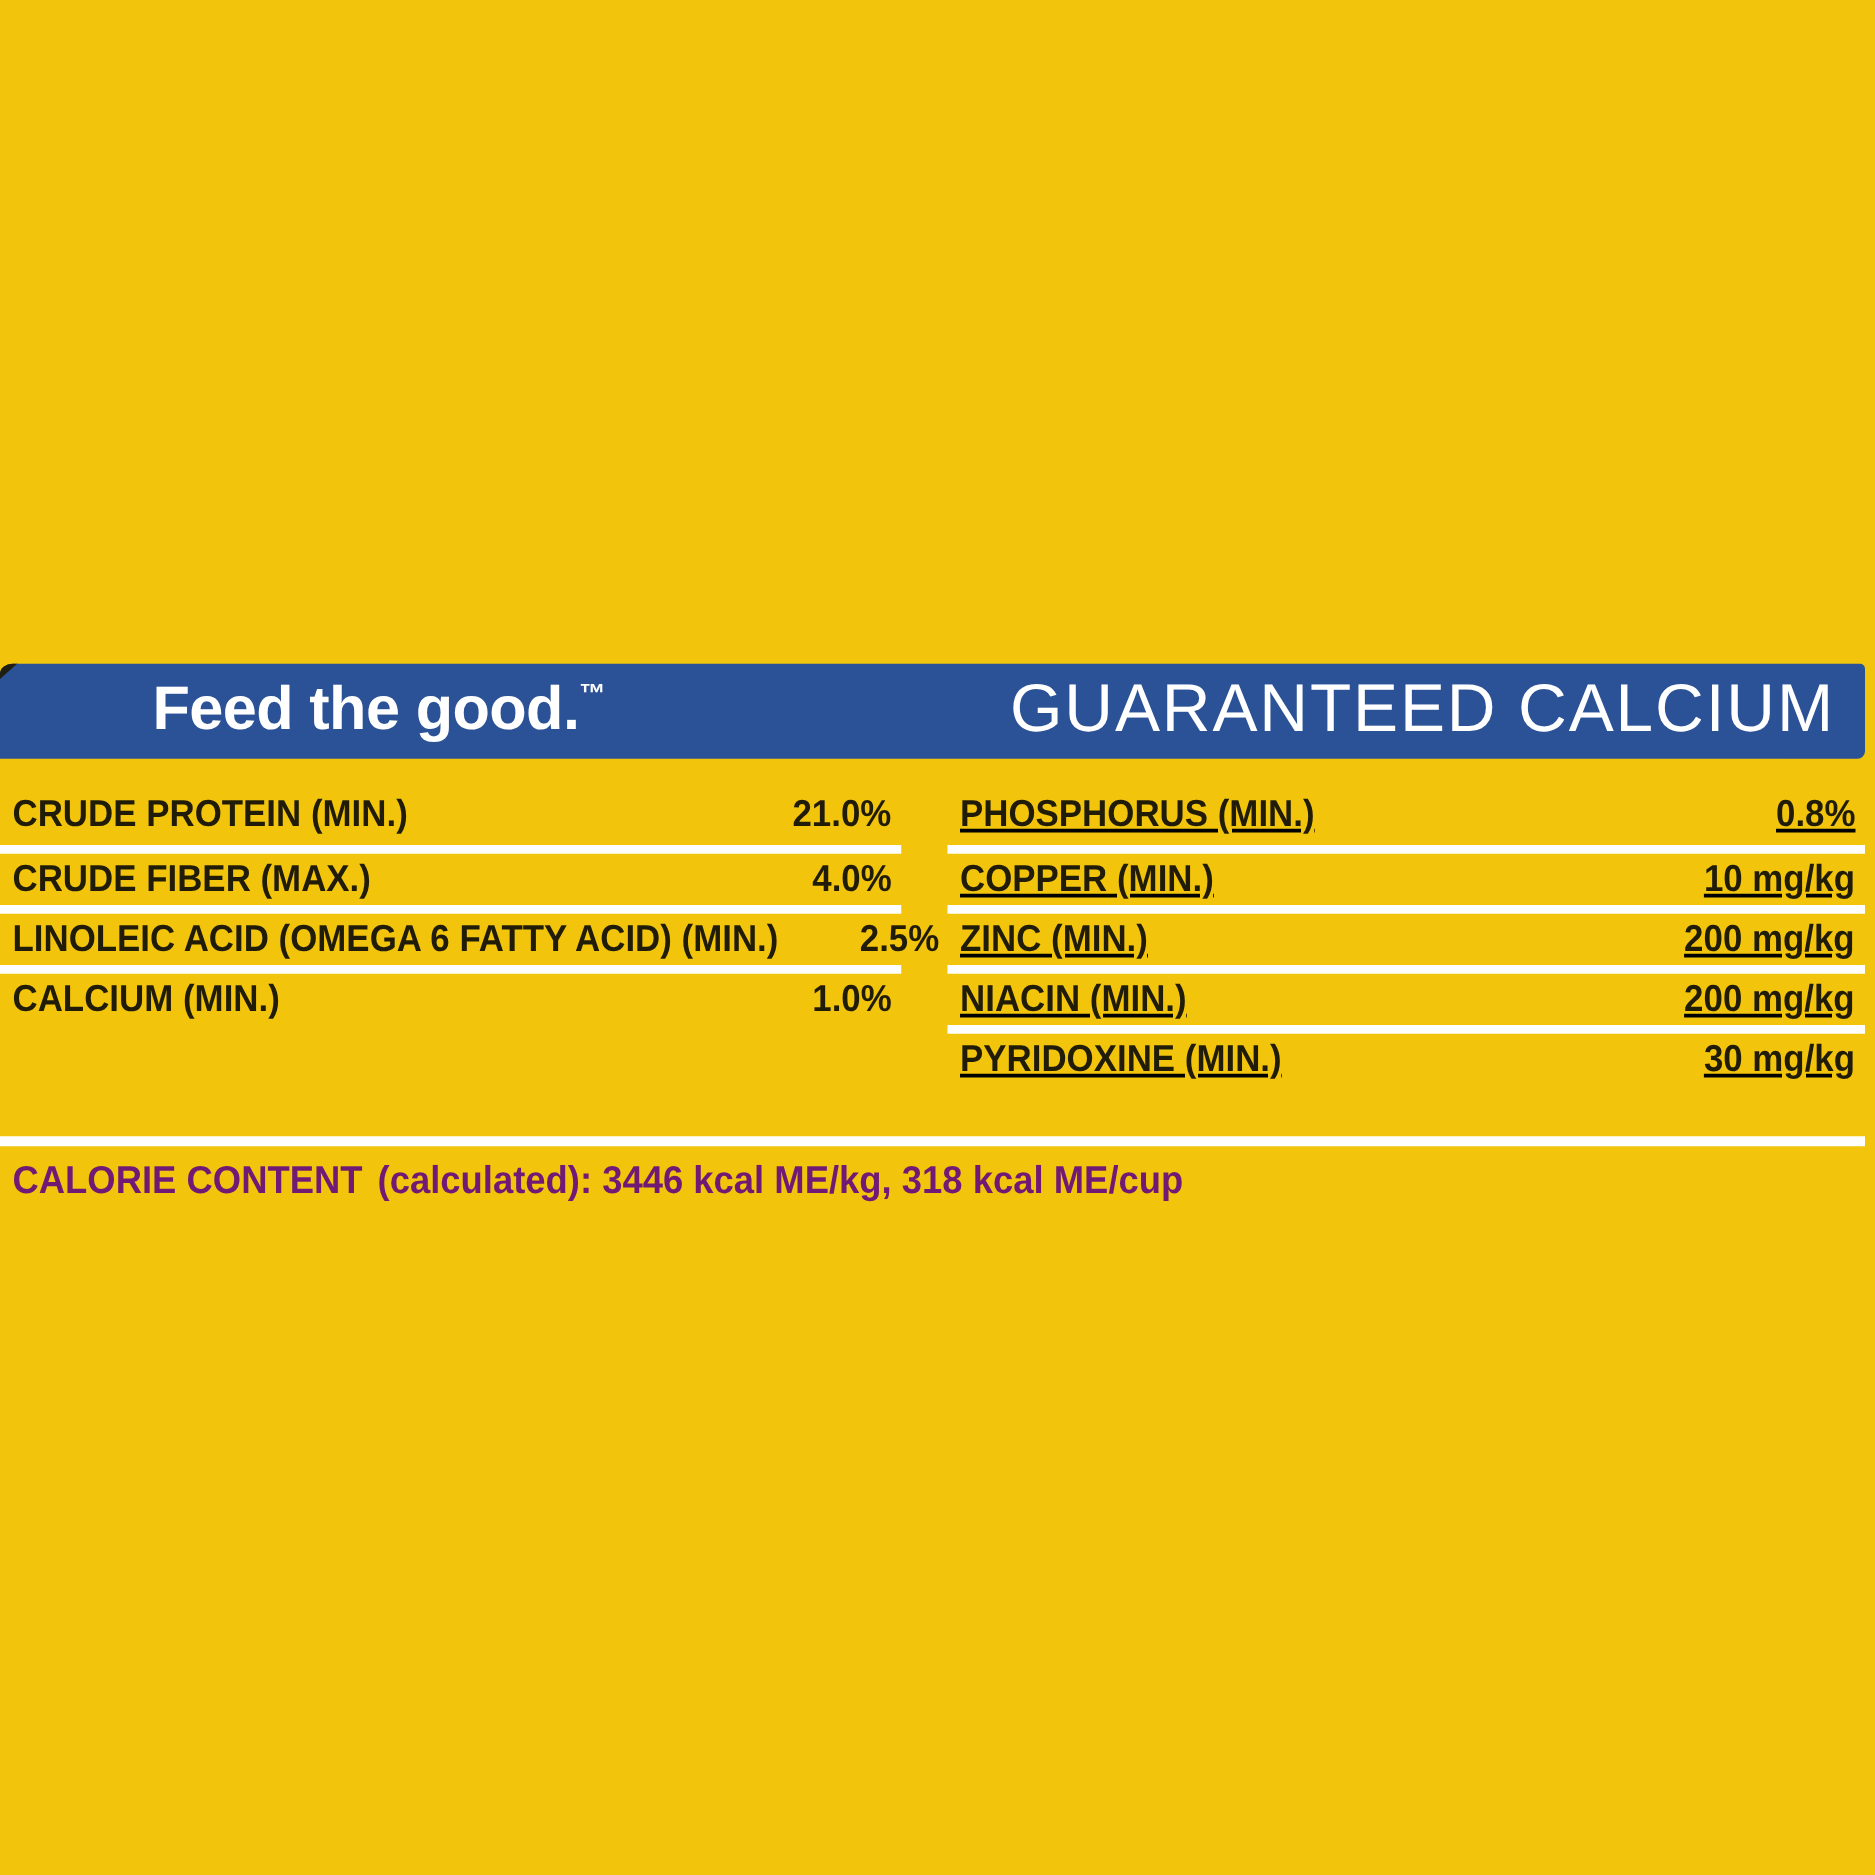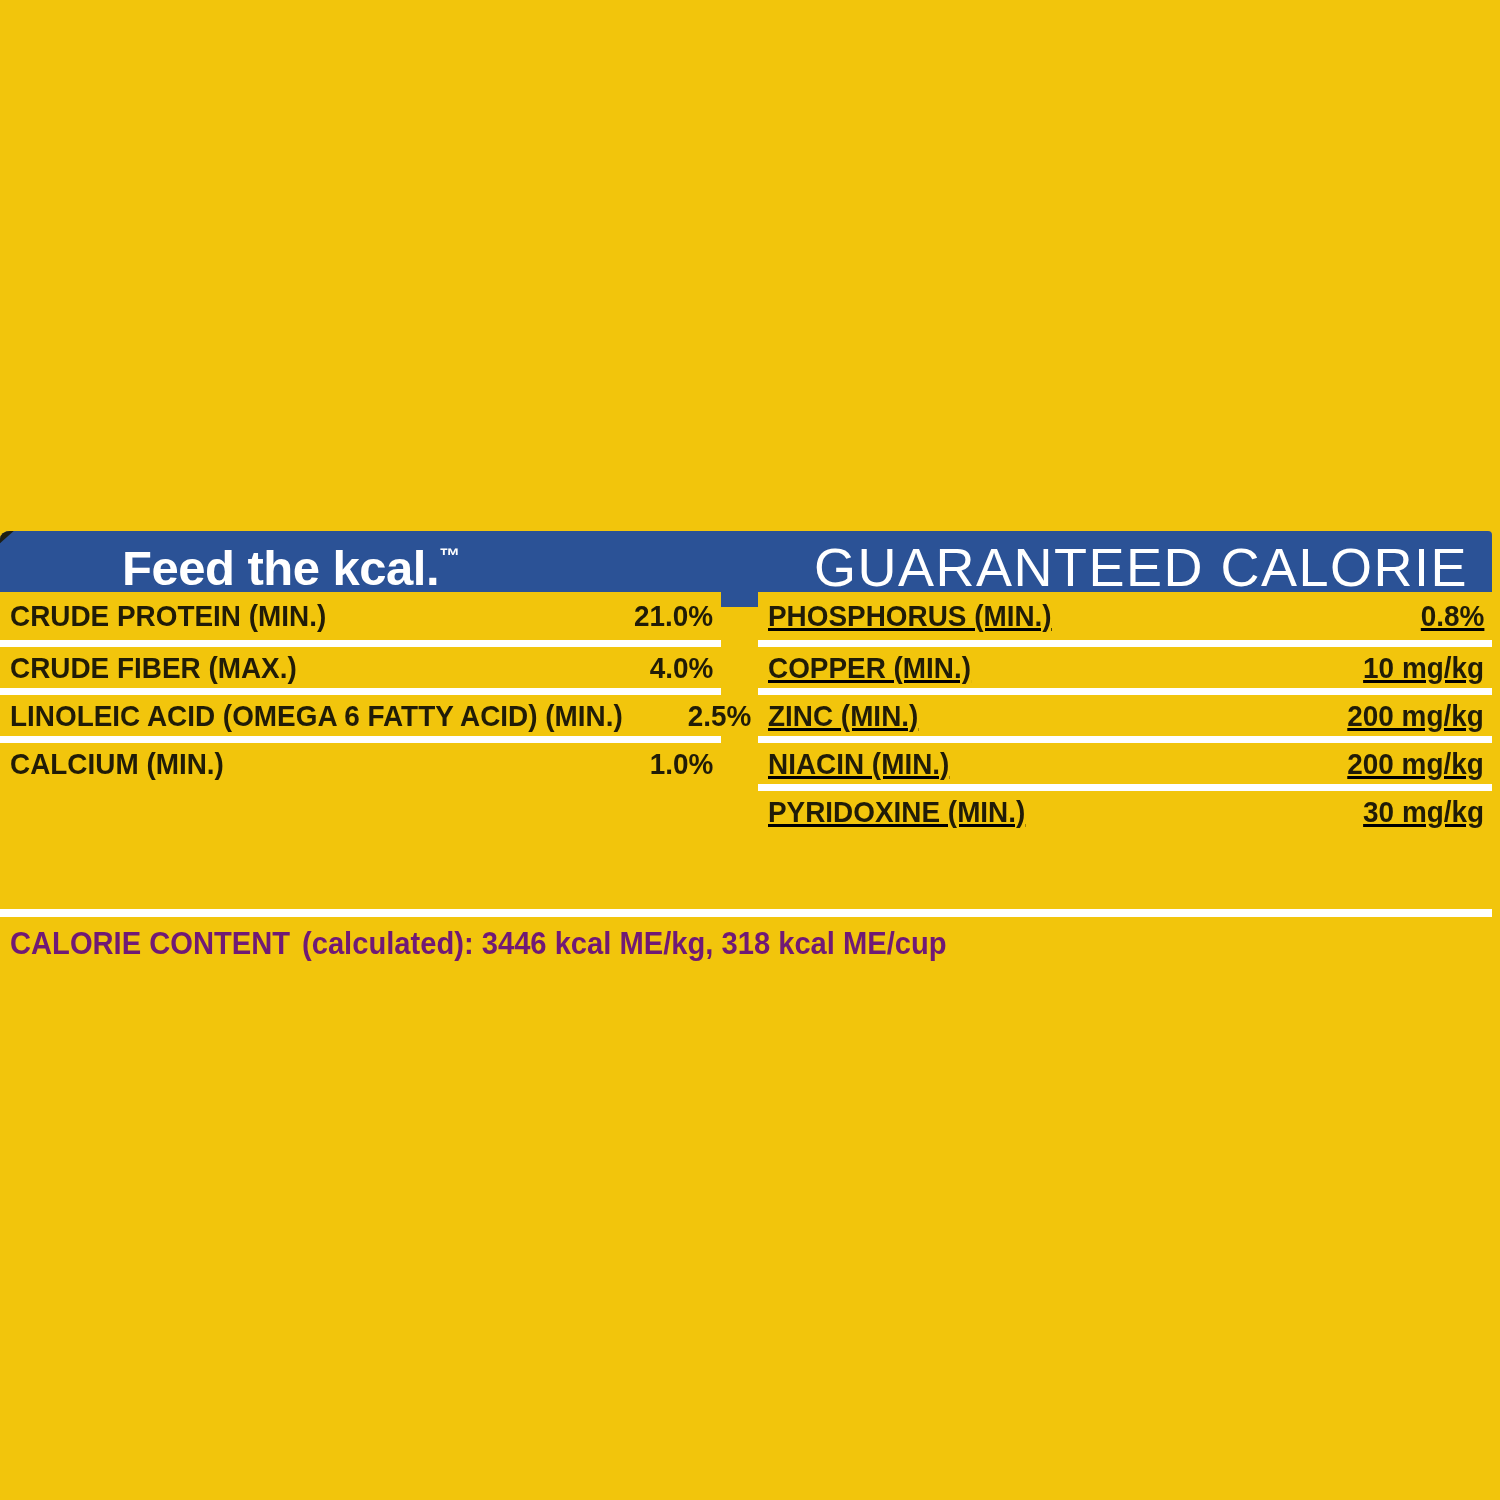--- a/index.html
+++ b/index.html
@@ -84,21 +84,21 @@
   }
   .ga-title span {
     display: inline-block;
     transform: scaleX(1.0);
   }
 
   
   .analysis-area {
     position: absolute;
     left: 0;
-    top: 592px;
+    top: 628px;
     width: 1492px;
     height: 288px;
   }
   .col {
     position: absolute;
     top: 0;
     width: 721px;
     height: 100%;
   }
   .col-left  { left: 0px; }
@@ -173,24 +173,24 @@
     transform-origin: left center;
     margin-left: -6px;
   }
 </style>
 </head>
 <body>
 
 <div class="header-bar">
   <div class="header-inner">
     <div class="brand-tagline">
-      <span>Feed the kcal</span><span>.</span><span class="tm">™</span>
+      <span>Feed the good</span><span>.</span><span class="tm">™</span>
     </div>
     <div class="ga-title">
-      <span>GUARANTEED CALORIE</span>
+      <span>GUARANTEED CALCIUM</span>
     </div>
   </div>
 </div>
 
 <div class="analysis-area">
   <div class="col col-left" id="col-left">
       <div class="row">
         <span class="row-label">CRUDE PROTEIN (MIN.)</span>
         <span class="row-value">21.0%</span>
       </div>

